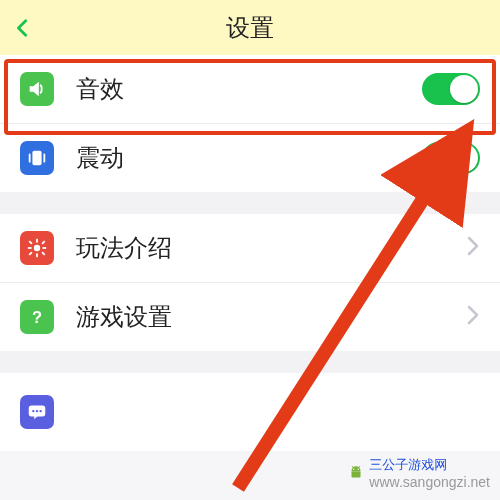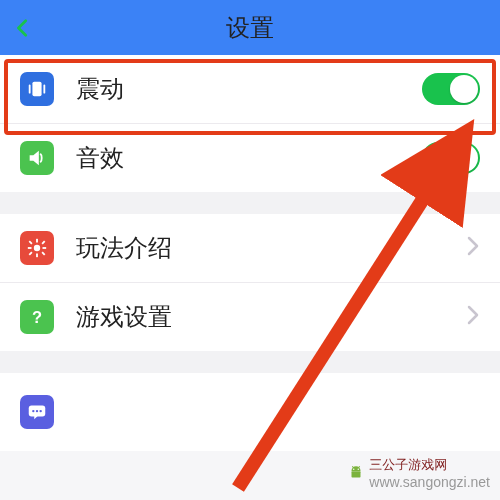--- a/index.html
+++ b/index.html
@@ -1,17 +1,17 @@
 <!DOCTYPE html>
 <html><head>
 <meta charset="utf-8">
 <style>
   html,body{margin:0;padding:0;width:500px;height:500px;background:#f2f2f4;font-family:-apple-system,"PingFang SC","Helvetica Neue",Arial,sans-serif;overflow:hidden;}
   .screen{width:500px;height:500px;background:#f6f6f8;position:relative;}
-  .header{height:55px;display:flex;align-items:center;justify-content:center;position:relative;background:#3b82f6;}
+  .header{height:55px;display:flex;align-items:center;justify-content:center;position:relative;background:#fef9c3;}
   .back{position:absolute;left:12px;top:0;height:55px;display:flex;align-items:center;}
   .back svg{width:22px;height:22px;}
   .title{font-size:24px;color:#222;font-weight:400;}
   .section{margin-top:0;}
   .row{display:flex;align-items:center;height:68px;background:#fff;padding:0 20px;position:relative;border-bottom:1px solid #eceaee;}
   .row:last-child{border-bottom:none;}
   .gap{height:22px;background:#f2f2f4;}
   .icon-box{width:34px;height:34px;border-radius:7px;display:flex;align-items:center;justify-content:center;flex:0 0 auto;}
   .icon-box svg{width:22px;height:22px;}
   .label{margin-left:22px;font-size:24px;color:#222;flex:1 1 auto;}
@@ -41,39 +41,39 @@
           <path d="M15 4 L7 12 L15 20" stroke="#19c24d" stroke-width="3" fill="none" stroke-linecap="round" stroke-linejoin="round"></path>
         </svg>
     </div>
     <div class="title">设置</div>
   </div>
 
   <div class="hl"></div>
 
   <div class="section">
     <div class="row">
+      <div class="icon-box" style="background:#4bc34f">
+        <svg viewBox="0 0 24 24">
+            <path d="M4 9v6h4l6 5V4L8 9H4z" fill="#fff"></path>
+            <path d="M16 8c1.5 1 1.5 7 0 8" stroke="#fff" stroke-width="2" fill="none" stroke-linecap="round"></path>
+          </svg>
+      </div>
+      <div class="label">音效</div>
+      <div class="toggle">
+          <div class="knob"></div>
+        </div>
+    </div>
+    <div class="row">
       <div class="icon-box" style="background:#2f6fe0">
         <svg viewBox="0 0 24 24">
             <rect x="7" y="4" width="10" height="16" rx="2" fill="#fff"></rect>
             <path d="M4 8v8M20 8v8" stroke="#fff" stroke-width="2" stroke-linecap="round"></path>
           </svg>
       </div>
       <div class="label">震动</div>
-      <div class="toggle">
-          <div class="knob"></div>
-        </div>
-    </div>
-    <div class="row">
-      <div class="icon-box" style="background:#4bc34f">
-        <svg viewBox="0 0 24 24">
-            <path d="M4 9v6h4l6 5V4L8 9H4z" fill="#fff"></path>
-            <path d="M16 8c1.5 1 1.5 7 0 8" stroke="#fff" stroke-width="2" fill="none" stroke-linecap="round"></path>
-          </svg>
-      </div>
-      <div class="label">音效</div>
       <div class="toggle">
           <div class="knob"></div>
         </div>
     </div>
   </div>
 
   <div class="gap"></div>
 
   <div class="section">
     <div class="row">
@@ -140,18 +140,18 @@
       <svg viewBox="0 0 24 24">
           <path d="M6 9a6 6 0 0 1 12 0v1H6V9z" fill="#7bb33d"></path>
           <rect x="6" y="10" width="12" height="8" rx="1" fill="#7bb33d"></rect>
           <circle cx="9" cy="7" r="0.9" fill="#fff"></circle>
           <circle cx="15" cy="7" r="0.9" fill="#fff"></circle>
           <line x1="7" y1="3" x2="9" y2="5" stroke="#7bb33d" stroke-width="1.4"></line>
           <line x1="17" y1="3" x2="15" y2="5" stroke="#7bb33d" stroke-width="1.4"></line>
         </svg>
     </span>
     <span>
-      <span style="color:#7f1d1d;font-weight:500">三公子游戏网</span><br>
+      <span style="color:#1d4ed8;font-weight:500">三公子游戏网</span><br>
       <span style="font-size:14px;color:#999">www.sangongzi.net</span>
     </span>
   </div>
 
 </div>
 
 </body></html>

